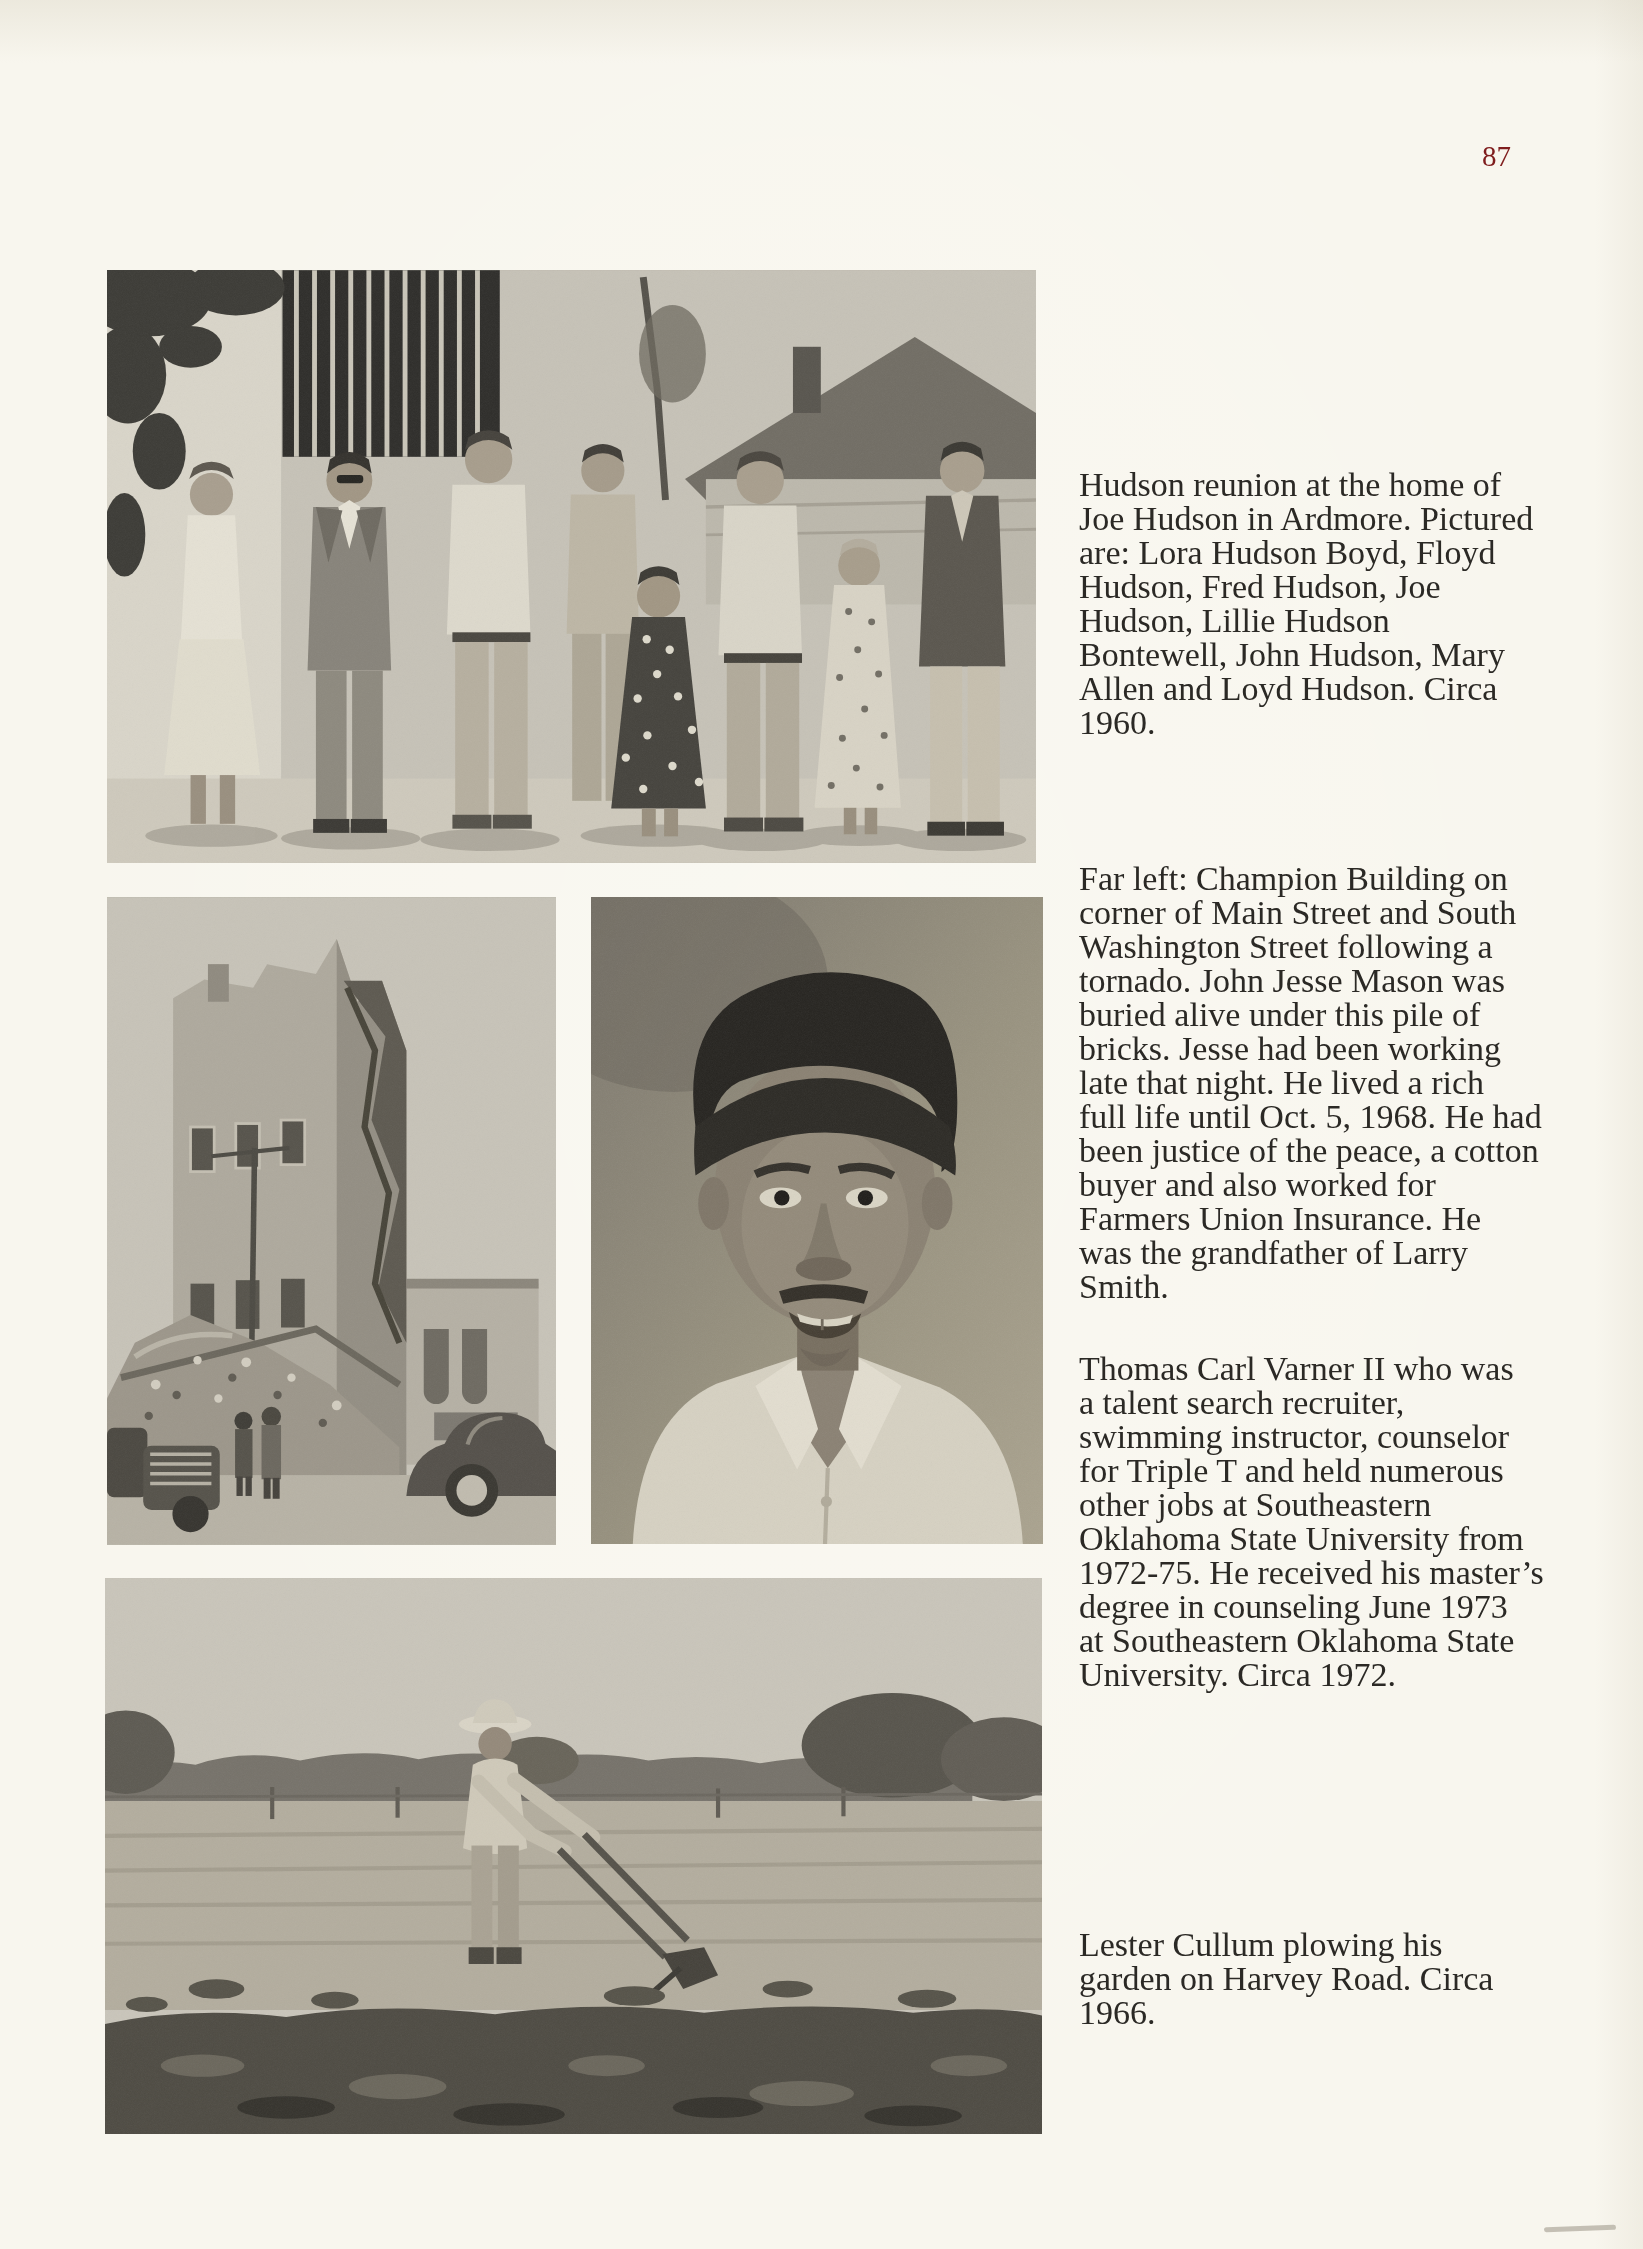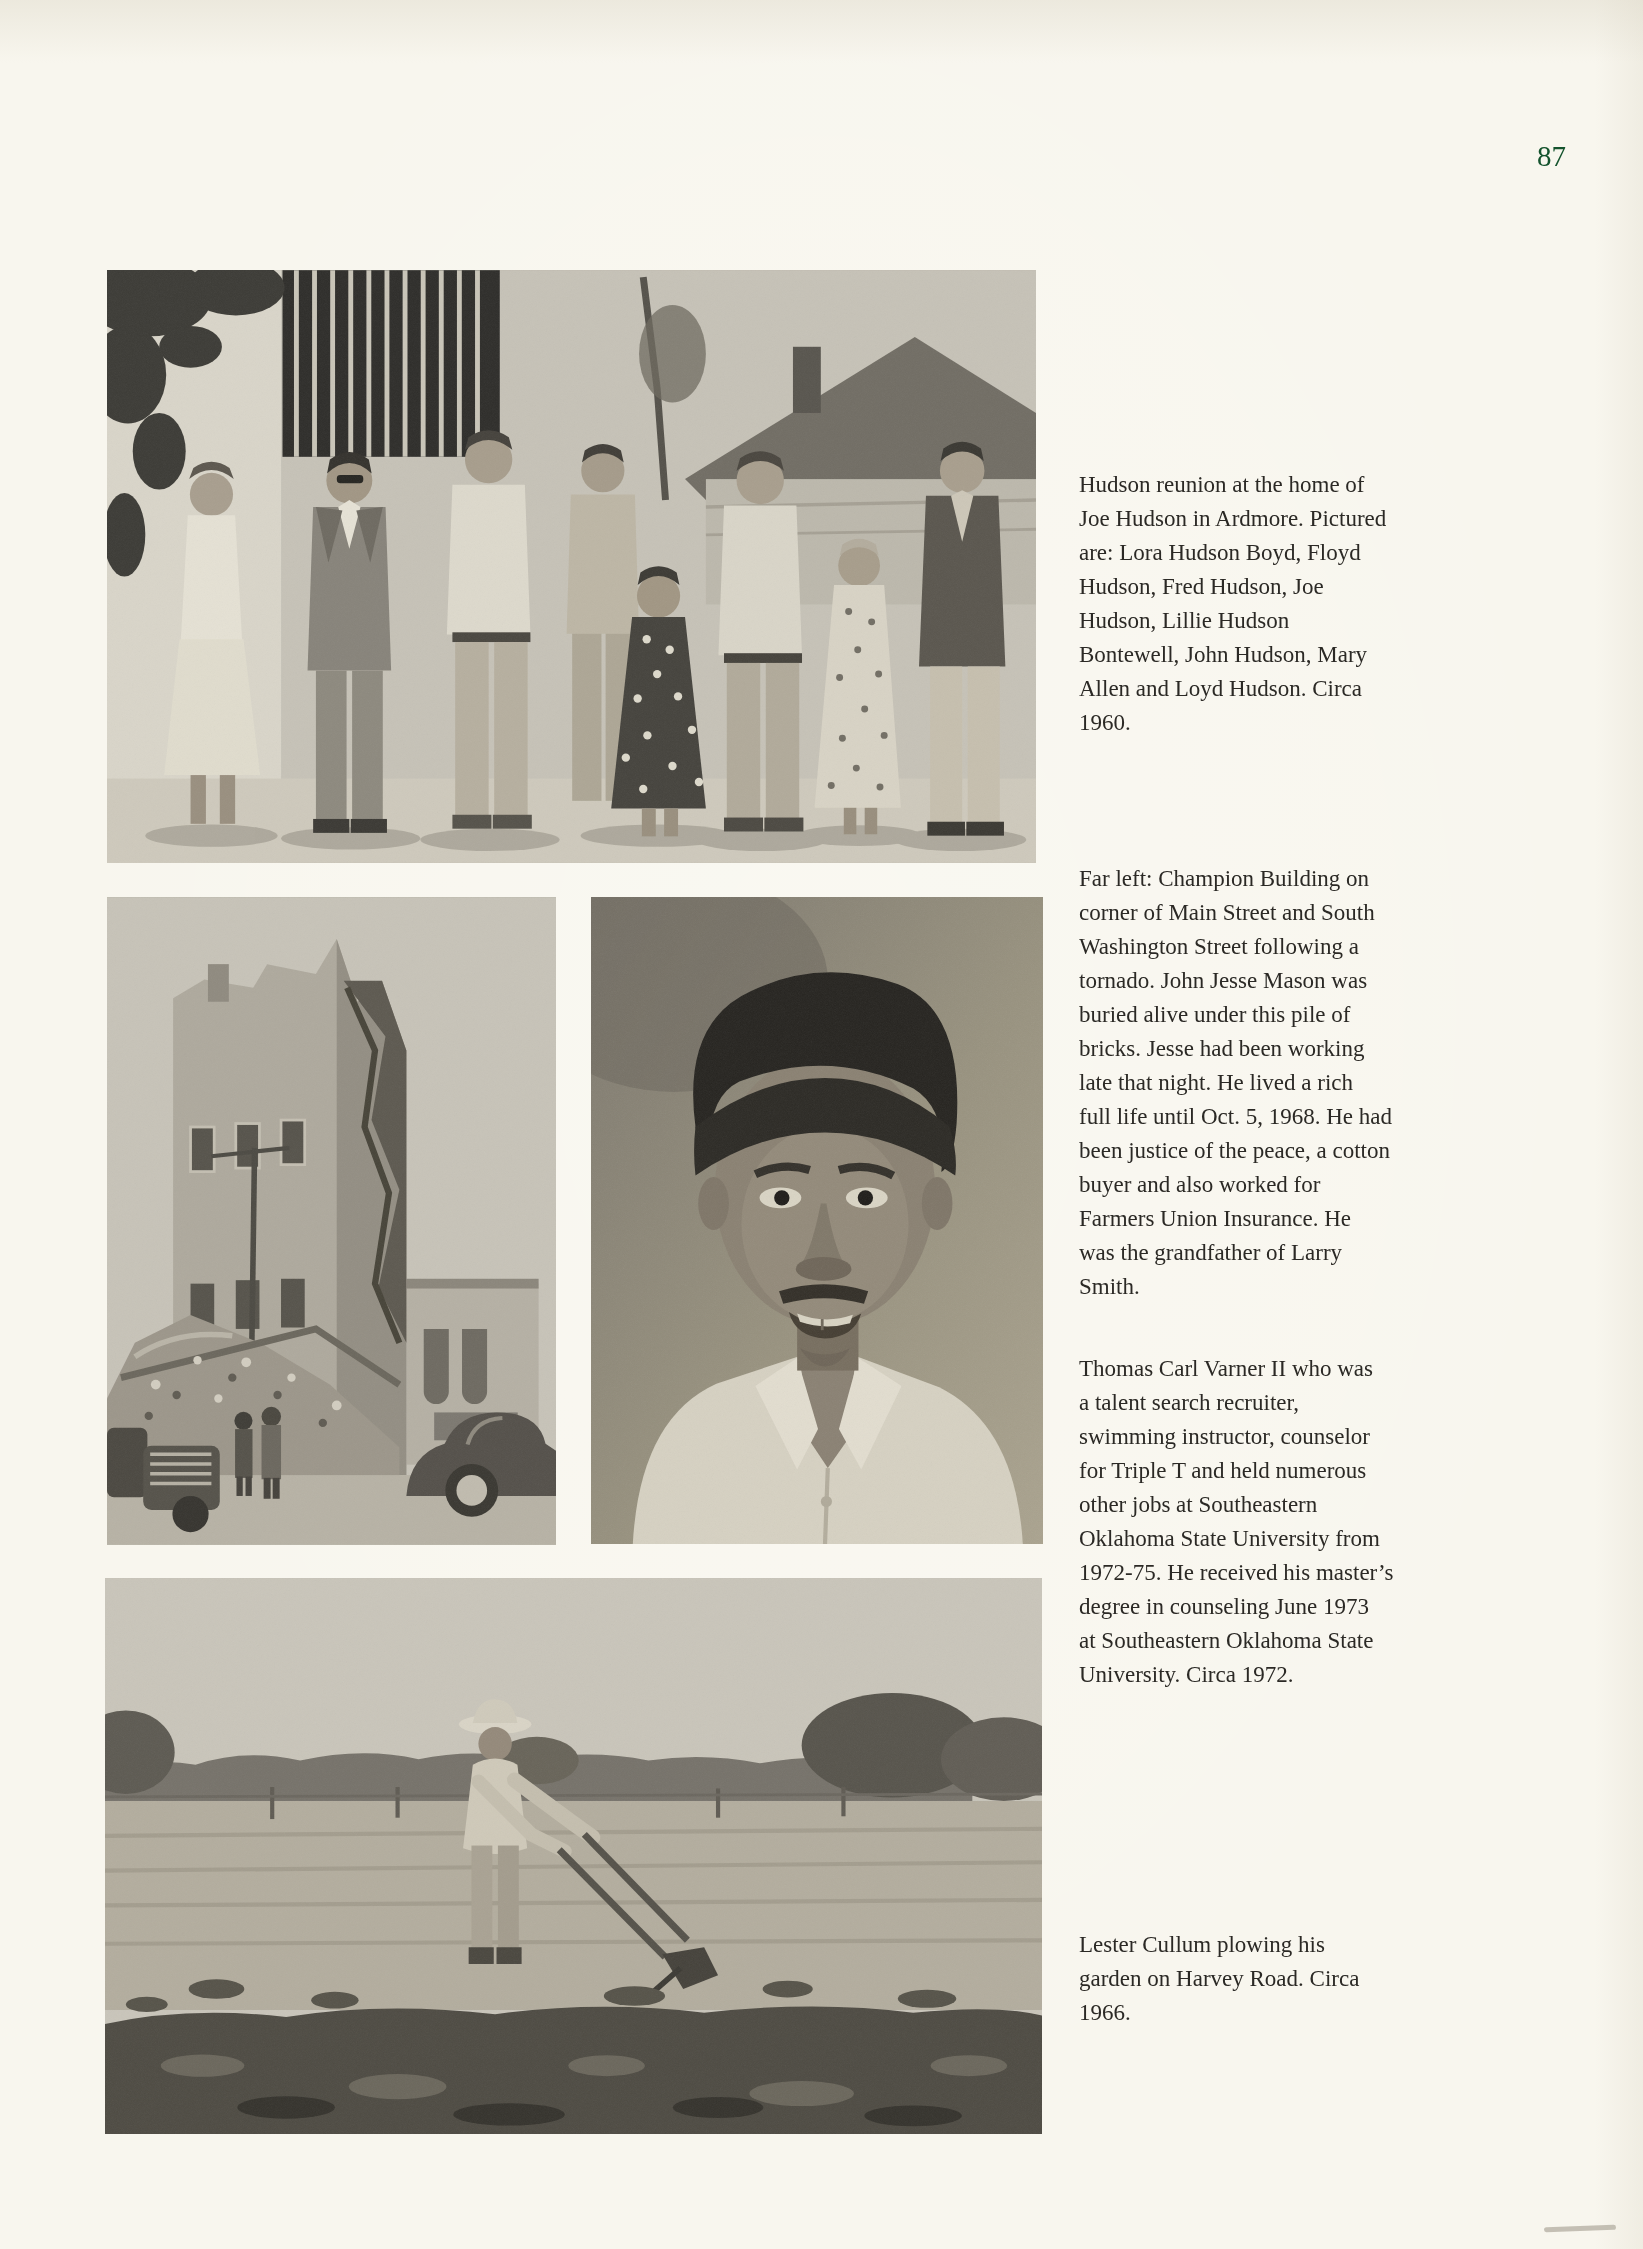--- a/index.html
+++ b/index.html
@@ -22,26 +22,25 @@
   .header-line{
     position:absolute;top:138px;left:0;width:1644px;
     text-align:center;
     font-size:29px;line-height:36px;
     letter-spacing:0.3px;
     color:#34322d;
   }
   .page-number{
     position:absolute;top:138px;left:1482px;width:84px;
     font-size:29px;line-height:36px;
-    color:#14532d;
-    text-align:right;
+    color:#7f1d1d;
   }
   .caption{
     position:absolute;left:1079px;width:557px;
-    font-size:23px;line-height:34px;
+    font-size:34px;line-height:34px;
     white-space:pre-line;
     color:#2b2925;
   }
   #caption-hudson{top:468px;}
   #caption-champion{top:862px;}
   #caption-varner{top:1352px;}
   #caption-cullum{top:1928px;}
   .photo{position:absolute;overflow:hidden;background:#b9b4a8;}
   .photo svg{display:block;width:100%;height:100%;}
   #photo-hudson-reunion{left:107px;top:270px;width:929px;height:593px;}

